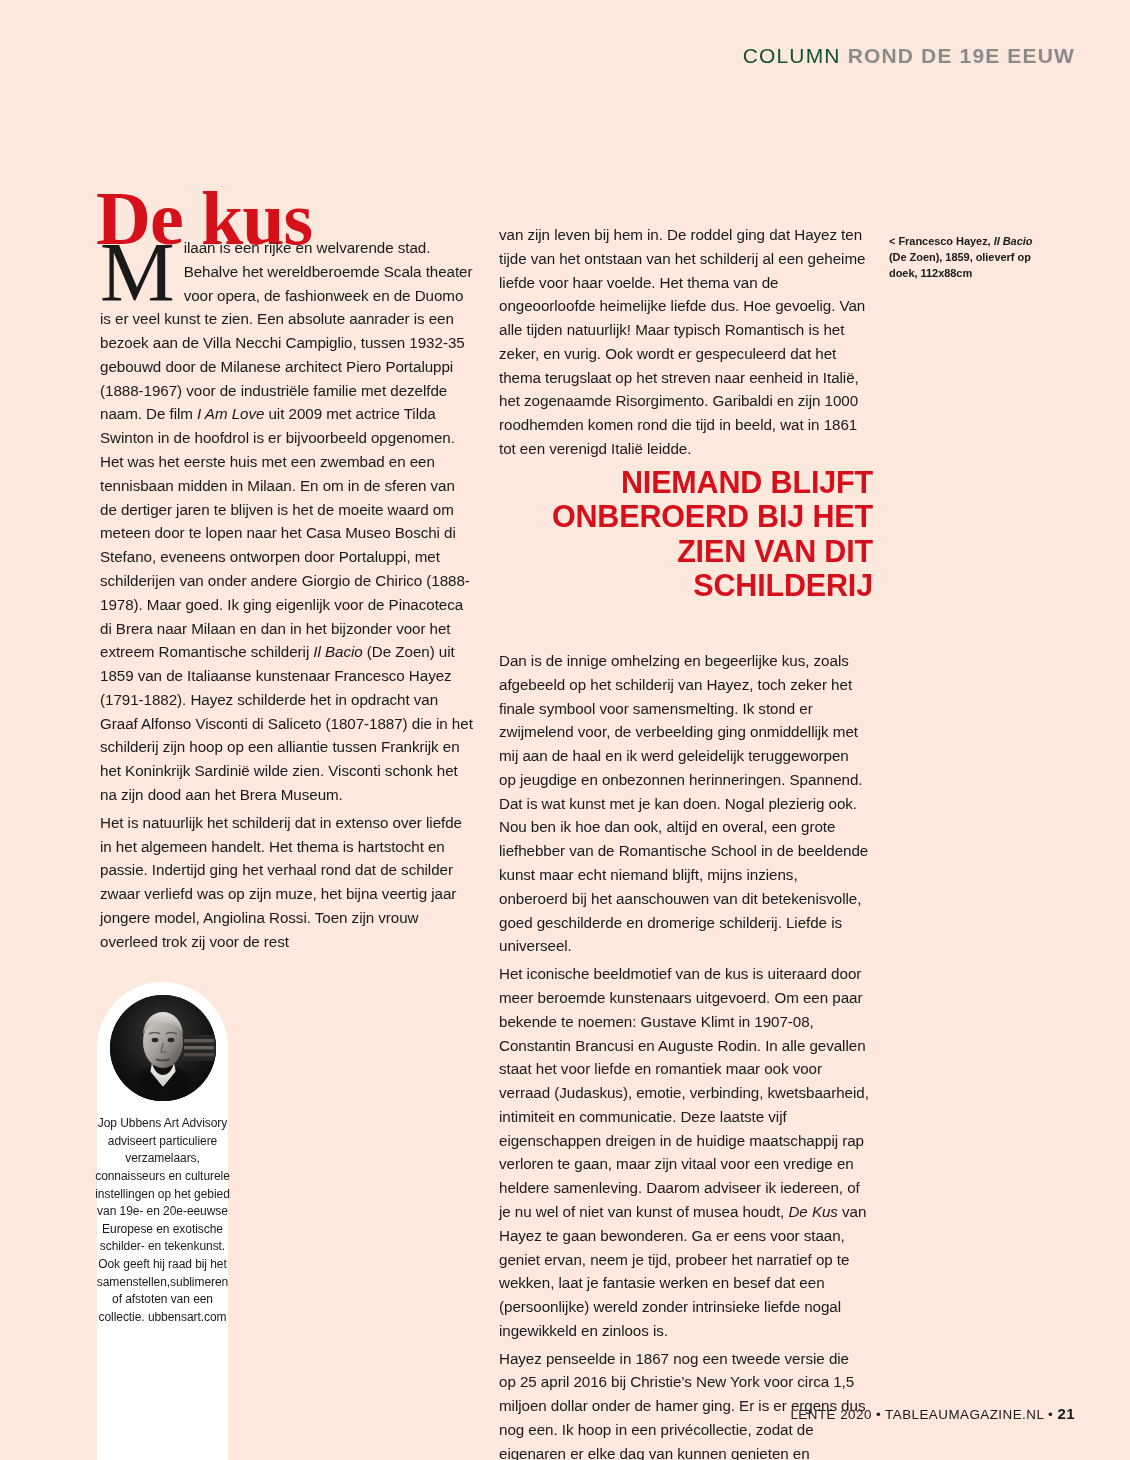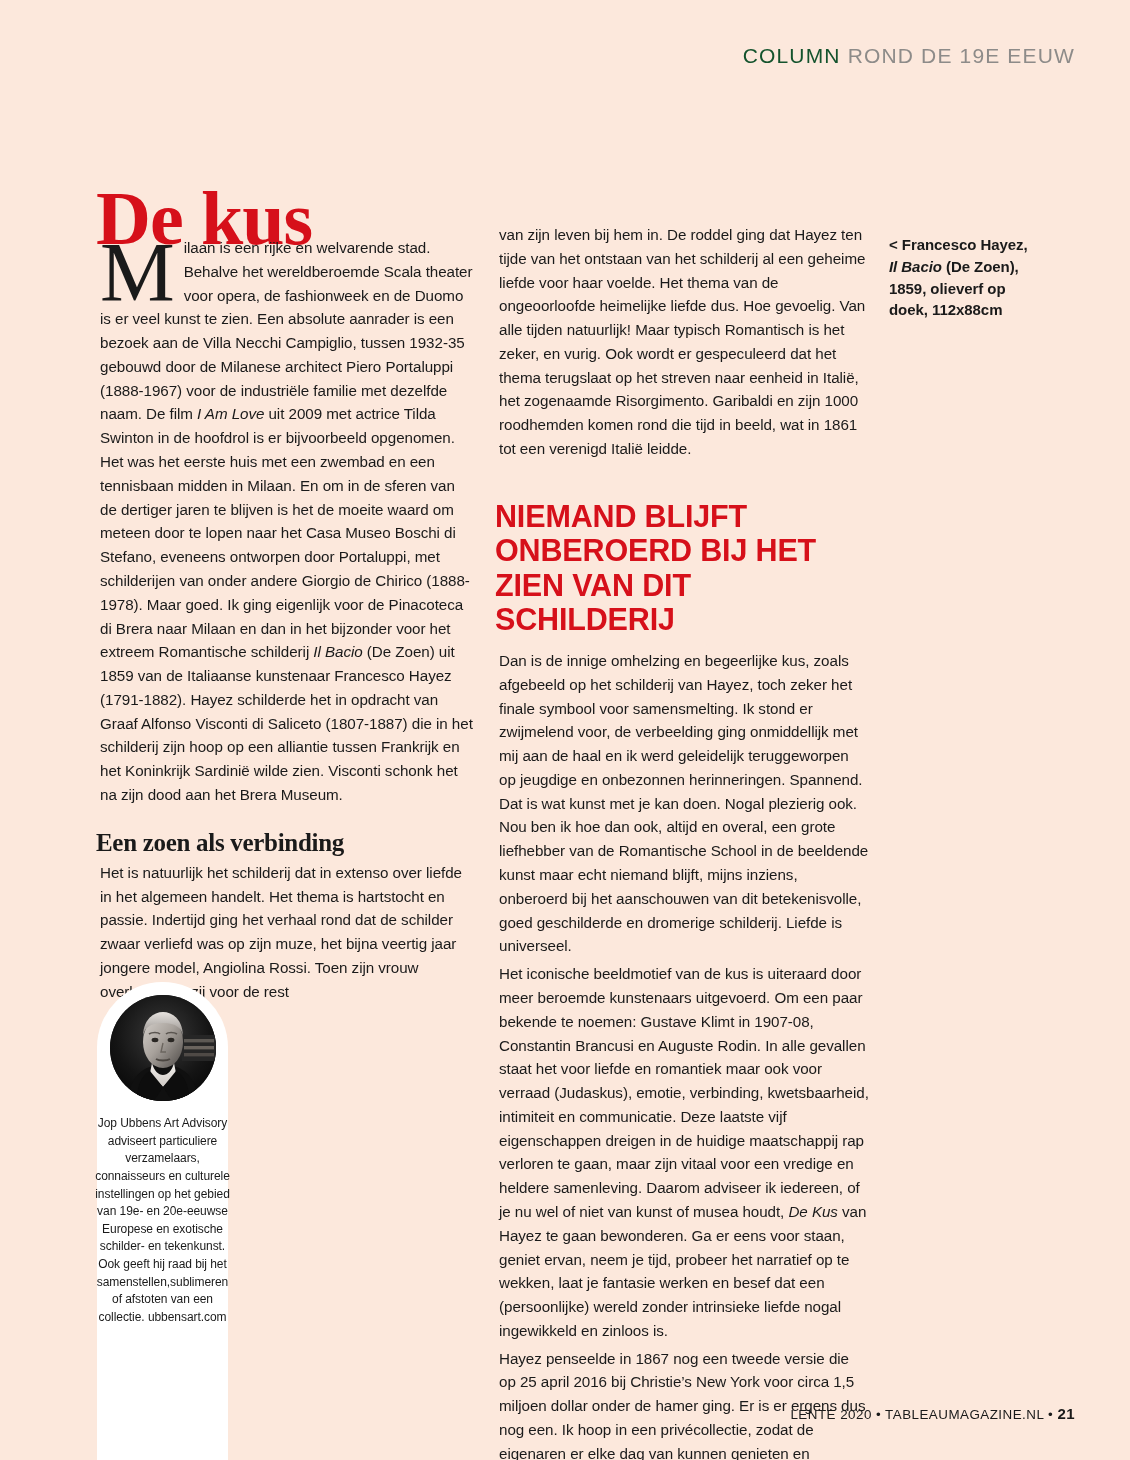--- a/index.html
+++ b/index.html
@@ -24,21 +24,21 @@
     font-size: 21px;
     letter-spacing: 0.055em;
     white-space: nowrap;
   }
   .running-head .rh-strong {
     color: #14532d;
     font-weight: 400;
   }
   .running-head .rh-light {
     color: #8d8b89;
-    font-weight: 400;
+    font-weight: 700;
   }
 
   
   .article-title {
     position: absolute;
     top: 129px;
     left: 96px;
     font-family: "Liberation Serif", serif;
     font-weight: bold;
     font-size: 76px;
@@ -122,42 +122,41 @@
     line-height: 1.12;
     margin: 22px 0 4px 0 !important;
     letter-spacing: -0.012em;
   }
 
   .pullquote {
     position: absolute;
     left: 495px;
     top: 465px;
     width: 378px;
-    text-align: left;
+    text-align: right;
     color: #d6101a;
     font-weight: bold;
     font-size: 30.5px;
     line-height: 1.13;
     letter-spacing: -0.005em;
-    margin-top: 34px;
   }
 
   .col-2-lower {
     left: 495px;
     top: 645px;
     width: 378px;
   }
 
   
   .margin-caption {
     position: absolute;
     left: 889px;
     top: 234px;
     width: 150px;
-    font-size: 15px;
+    font-size: 11px;
     line-height: 1.45;
     font-weight: bold;
     letter-spacing: -0.004em;
   }
   .margin-caption em { font-style: italic; }
 
   
   .footer {
     position: absolute;
     right: 55px;
@@ -174,21 +173,20 @@
 <body>
 
 <div class="running-head">
   <span class="rh-strong">COLUMN</span><span>&nbsp;</span><span class="rh-light">ROND DE 19E EEUW</span>
 </div>
 
 <h1 class="article-title">De kus</h1>
 
 <div class="col col-1">
   <p class="dropcap-para"><span>Milaan is een rijke en welvarende stad. Behalve het wereldberoemde Scala theater voor opera, de fashionweek en de Duomo is er veel kunst te zien. Een absolute aanrader is een bezoek aan de Villa Necchi Campiglio, tussen 1932-35 gebouwd door de Milanese architect Piero Portaluppi (1888-1967) voor de industriële familie met dezelfde naam. De film </span><em>I Am Love</em><span> uit 2009 met actrice Tilda Swinton in de hoofdrol is er bijvoorbeeld opgenomen. Het was het eerste huis met een zwembad en een tennisbaan midden in Milaan. En om in de sferen van de dertiger jaren te blijven is het de moeite waard om meteen door te lopen naar het Casa Museo Boschi di Stefano, eveneens ontworpen door Portaluppi, met schilderijen van onder andere Giorgio de Chirico (1888-1978). Maar goed. Ik ging eigenlijk voor de Pinacoteca di Brera naar Milaan en dan in het bijzonder voor het extreem Romantische schilderij </span><em>Il Bacio</em><span> (De Zoen) uit 1859 van de Italiaanse kunstenaar Francesco Hayez (1791-1882). Hayez schilderde het in opdracht van Graaf Alfonso Visconti di Saliceto (1807-1887) die in het schilderij zijn hoop op een alliantie tussen Frankrijk en het Koninkrijk Sardinië wilde zien. Visconti schonk het na zijn dood aan het Brera Museum.</span></p>
-  <p class="subhead">Een zoen als verbinding</p>
   <p>Het is natuurlijk het schilderij dat in extenso over liefde in het algemeen handelt. Het thema is hartstocht en passie. Indertijd ging het verhaal rond dat de schilder zwaar verliefd was op zijn muze, het bijna veertig jaar jongere model, Angiolina Rossi. Toen zijn vrouw overleed trok zij voor de rest</p>
 </div>
 
 <div class="col col-2">
   <p>van zijn leven bij hem in. De roddel ging dat Hayez ten tijde van het ontstaan van het schilderij al een geheime liefde voor haar voelde. Het thema van de ongeoorloofde heimelijke liefde dus. Hoe gevoelig. Van alle tijden natuurlijk! Maar typisch Romantisch is het zeker, en vurig. Ook wordt er gespeculeerd dat het thema terugslaat op het streven naar eenheid in Italië, het zogenaamde Risorgimento. Garibaldi en zijn 1000 roodhemden komen rond die tijd in beeld, wat in 1861 tot een verenigd Italië leidde.</p>
 </div>
 
 <div class="pullquote">NIEMAND BLIJFT ONBEROERD BIJ HET ZIEN VAN DIT SCHILDERIJ</div>
 
 <div class="col col-2-lower">

